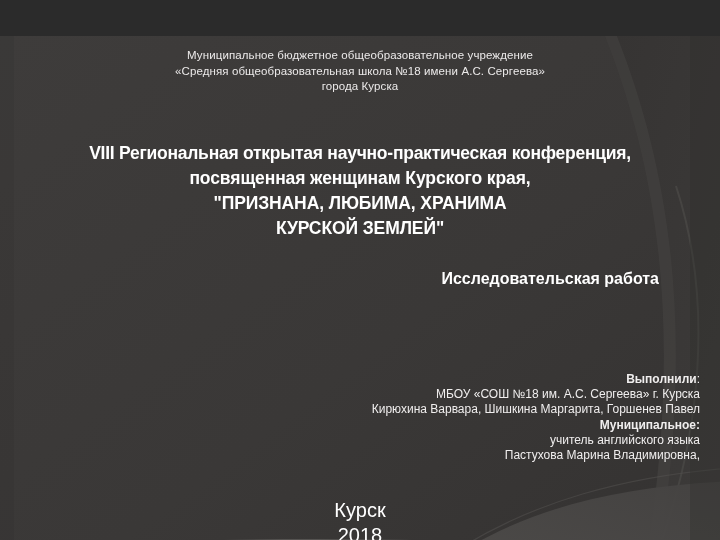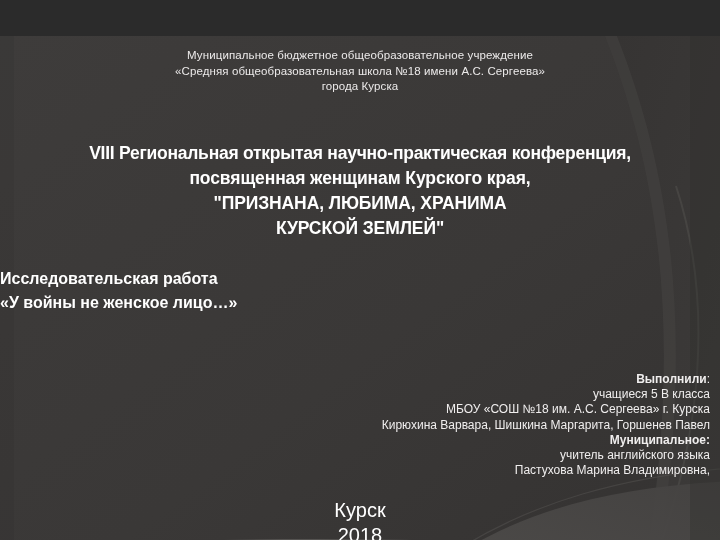--- a/index.html
+++ b/index.html
@@ -52,29 +52,29 @@
     line-height: 25px;
     color: #ffffff;
     letter-spacing: -0.1px;
   }
   #title-block .line-1 { letter-spacing: -0.25px; }
 
   #subtitle-block {
     left: 0;
     top: 231px;
     width: 659px;
-    text-align: left;
+    text-align: right;
     font-size: 16px;
     font-weight: bold;
     line-height: 24px;
     color: #ffffff;
   }
 
   #authors-block {
-    left: 10px;
+    left: 0;
     top: 336px;
     width: 700px;
     text-align: right;
     font-size: 12px;
     line-height: 15.2px;
     color: #f0eeee;
   }
   #authors-block .bold { font-weight: bold; }
   #authors-block .lead-bold { font-weight: bold; }
   #authors-block .lead-bold .tail { font-weight: normal; }
@@ -149,26 +149,24 @@
 
   <div class="layer" id="title-block">
     <div class="line-1">VIII Региональная открытая научно-практическая конференция,</div>
     <div>посвященная женщинам Курского края,</div>
     <div>"ПРИЗНАНА, ЛЮБИМА, ХРАНИМА</div>
     <div>КУРСКОЙ ЗЕМЛЕЙ"</div>
   </div>
 
   <div class="layer" id="subtitle-block">
     <div>Исследовательская работа</div>
-    <div>«У войны  не женское лицо…»</div>
   </div>
 
   <div class="layer" id="authors-block">
     <div class="lead-bold"><span>Выполнили</span><span class="tail">:</span></div>
-    <div>учащиеся 5 В  класса</div>
     <div>МБОУ  «СОШ №18 им. А.С.  Сергеева» г. Курска</div>
     <div>Кирюхина Варвара, Шишкина Маргарита, Горшенев Павел</div>
     <div class="bold">Муниципальное:</div>
     <div>учитель английского языка</div>
     <div>Пастухова  Марина Владимировна,</div>
   </div>
 
   <div class="layer" id="footer-block">
     <div>Курск</div>
     <div>2018</div>

